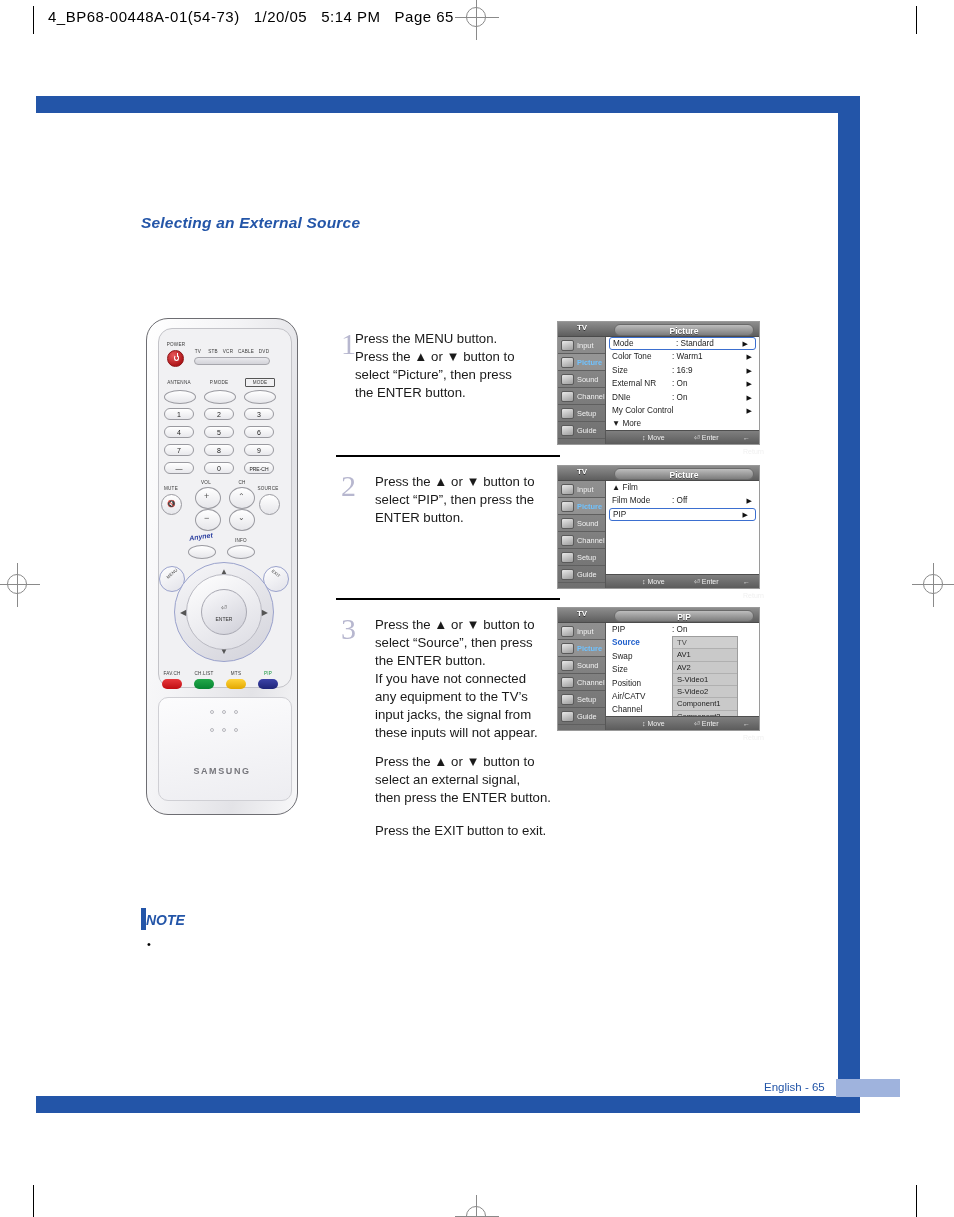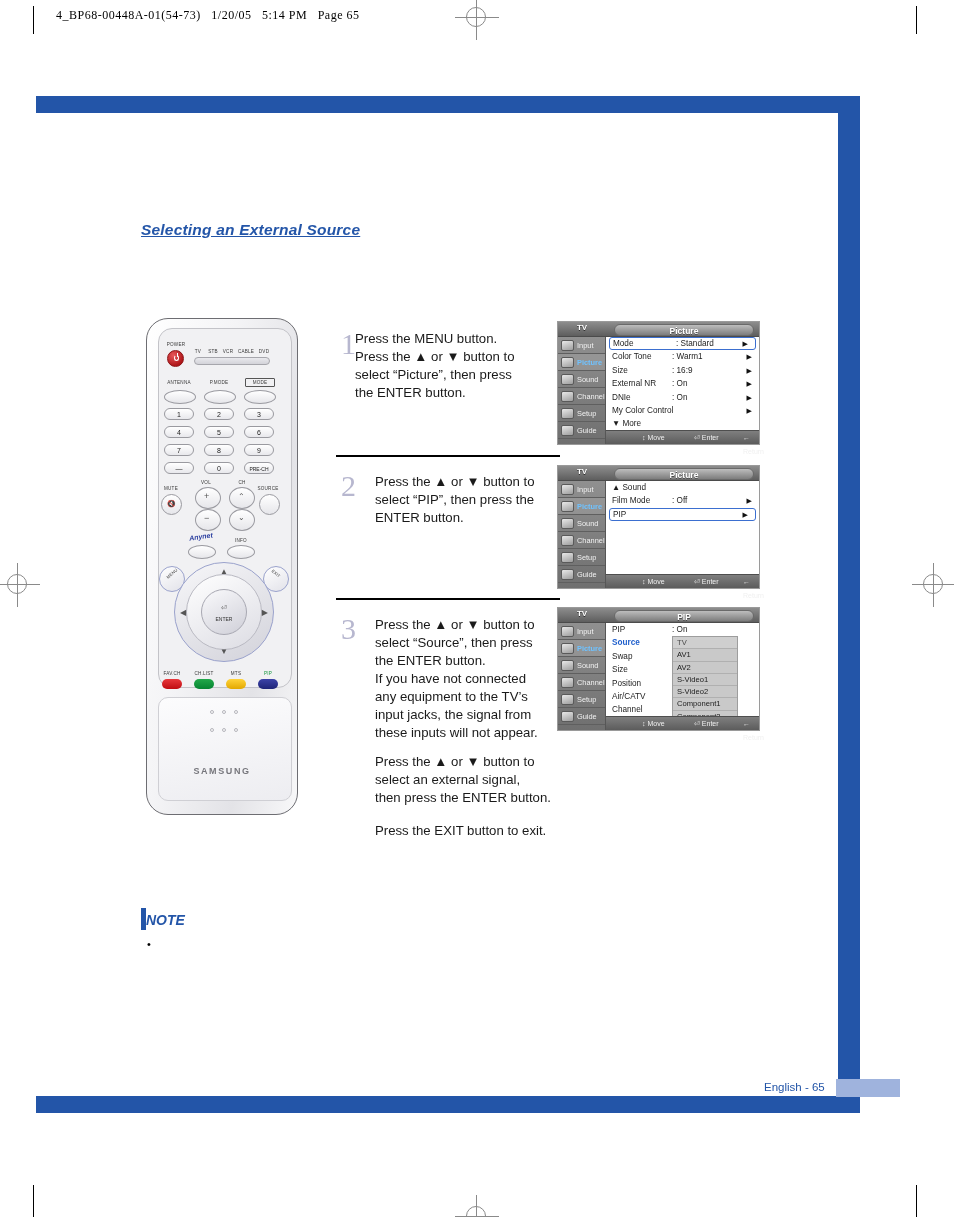--- a/index.html
+++ b/index.html
@@ -9,23 +9,23 @@
   body {
     width: 954px; height: 1217px;
     position: relative;
     font-family: "Liberation Sans", sans-serif;
     overflow: hidden;
   }
   .page { position: absolute; inset: 0; }
 
   
   .print-header {
-    position: absolute; left: 56px; top: 8px;
-    font-family: Liberation Serif, serif;
-    font-size: 12px; color: #000; letter-spacing: 0.5px;
+    position: absolute; left: 48px; top: 8px;
+    font-family: Liberation Sans, sans-serif;
+    font-size: 15px; color: #000; letter-spacing: 0.5px;
     white-space: pre;
   }
   .header-rule {
     position: absolute; left: 33px; top: 6px;
     width: 1px; height: 28px; background: #000;
   }
 
   
   .regmark { position: absolute; width: 44px; height: 44px; }
   .regmark .circ {
@@ -59,23 +59,23 @@
     position: absolute; left: 838px; top: 96px;
     width: 22px; height: 1017px; background: #2355a8;
   }
   .frame-bottom {
     position: absolute; left: 36px; top: 1096px;
     width: 824px; height: 17px; background: #2355a8;
   }
 
   
   .section-title {
-    position: absolute; left: 141px; top: 221px;
+    position: absolute; left: 141px; top: 214px;
     font-size: 15.5px; font-weight: bold; font-style: italic;
-    color: #2355a8; letter-spacing: 0.2px; text-decoration: underline;
+    color: #2355a8; letter-spacing: 0.2px;
   }
   .intro {
     position: absolute; left: 141px; top: 258px;
     font-size: 14.5px; color: #1a1a1a;
   }
 
   
   .remote-wrap { position: absolute; left: 143px; top: 318px; width: 160px; height: 500px; }
   .remote-body {
     position: absolute; left: 3px; top: 0;
@@ -492,21 +492,21 @@
     </div>
     <div class="osd-side">
       <div class="osd-side-item"><span class="osd-icon"></span><span>Input</span></div>
       <div class="osd-side-item sel"><span class="osd-icon"></span><span>Picture</span></div>
       <div class="osd-side-item"><span class="osd-icon"></span><span>Sound</span></div>
       <div class="osd-side-item"><span class="osd-icon"></span><span>Channel</span></div>
       <div class="osd-side-item"><span class="osd-icon"></span><span>Setup</span></div>
       <div class="osd-side-item"><span class="osd-icon"></span><span>Guide</span></div>
     </div>
     <div class="osd-body">
-      <div class="osd-row"><span>▲ Sound</span></div>
+      <div class="osd-row"><span>▲ Film</span></div>
       <div class="osd-row"><span>Film Mode</span><span class="val">: Off</span><span class="arr">▶</span></div>
       <div class="osd-row hl"><span>PIP</span><span class="arr">▶</span></div>
     </div>
     <div class="osd-bottom">
       <span class="lbl" style="left:36px;"><i class="gly">↕</i> <span>Move</span></span>
       <span class="lbl" style="left:88px;"><i class="gly">⏎</i> <span>Enter</span></span>
       <span class="lbl" style="left:137px;"><i class="gly">←</i> <span>Return</span></span>
     </div>
   </div>
 

